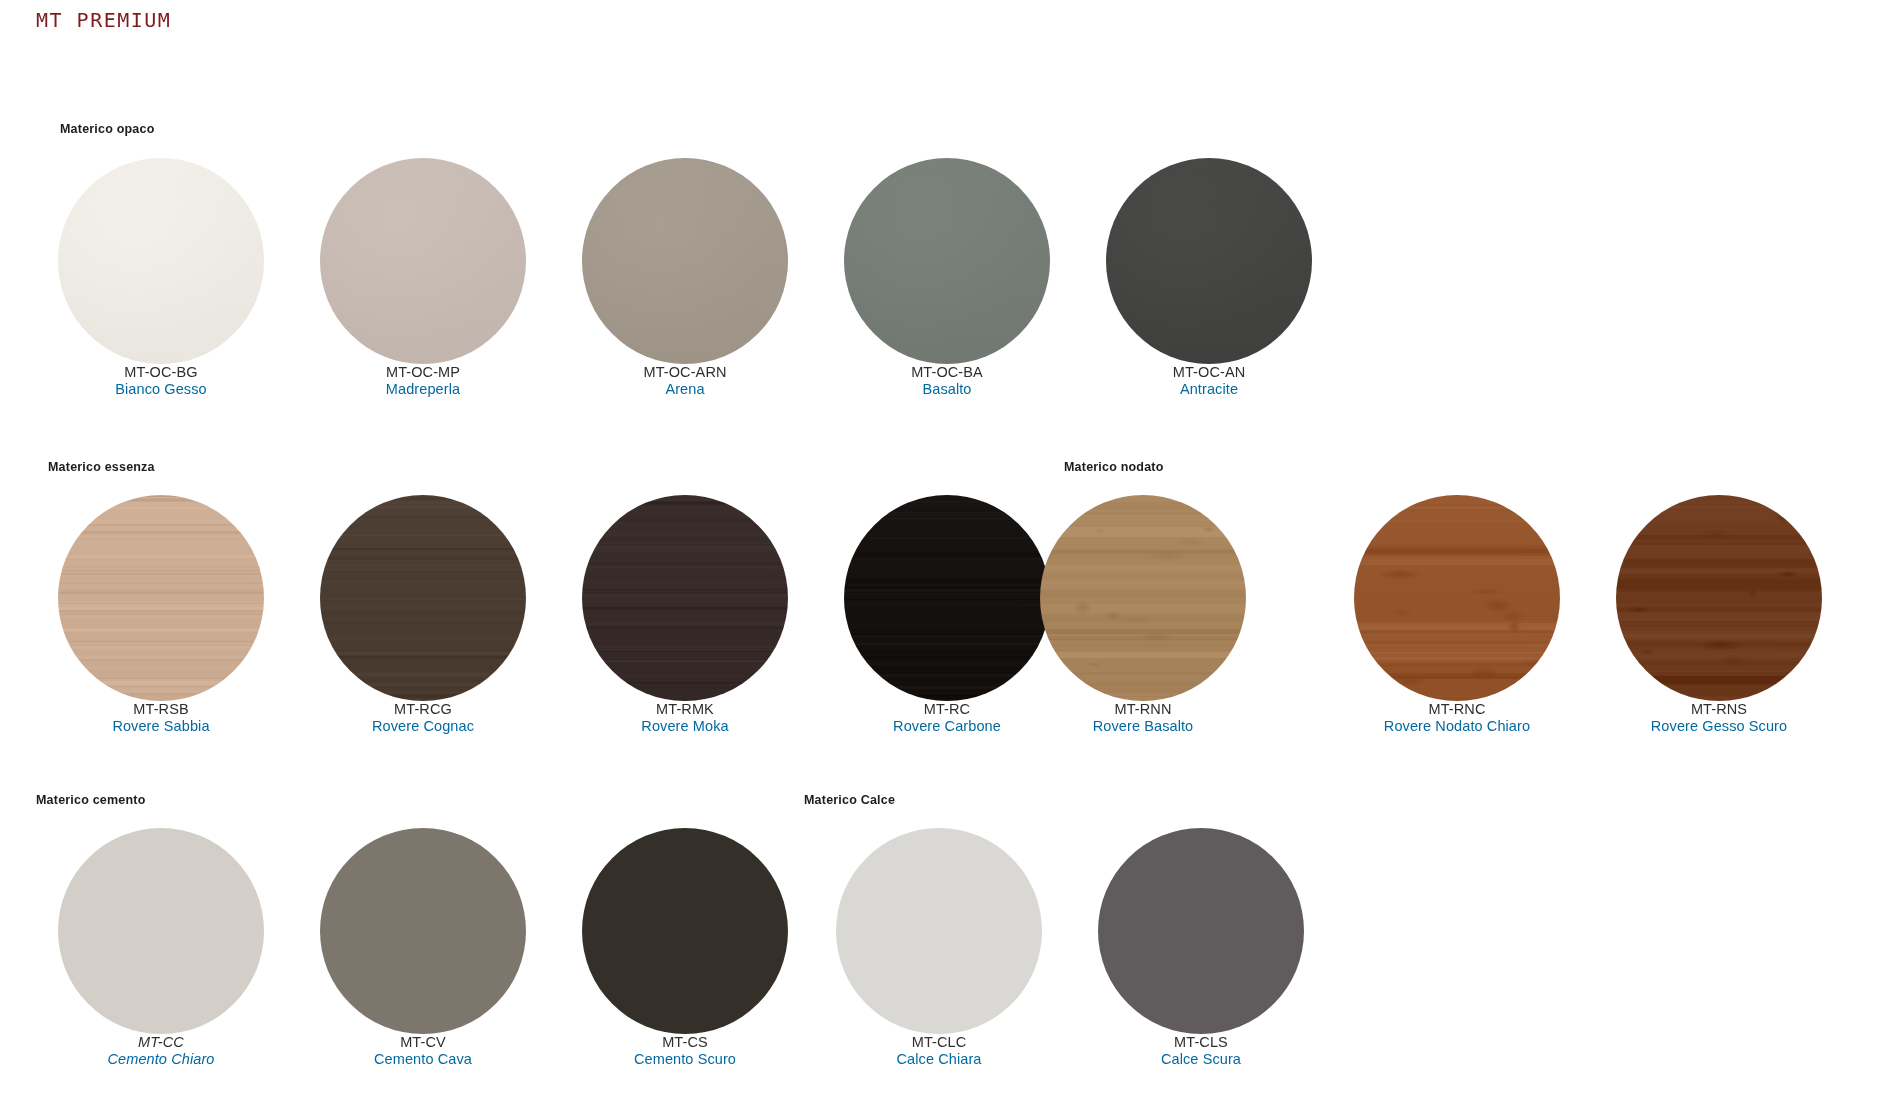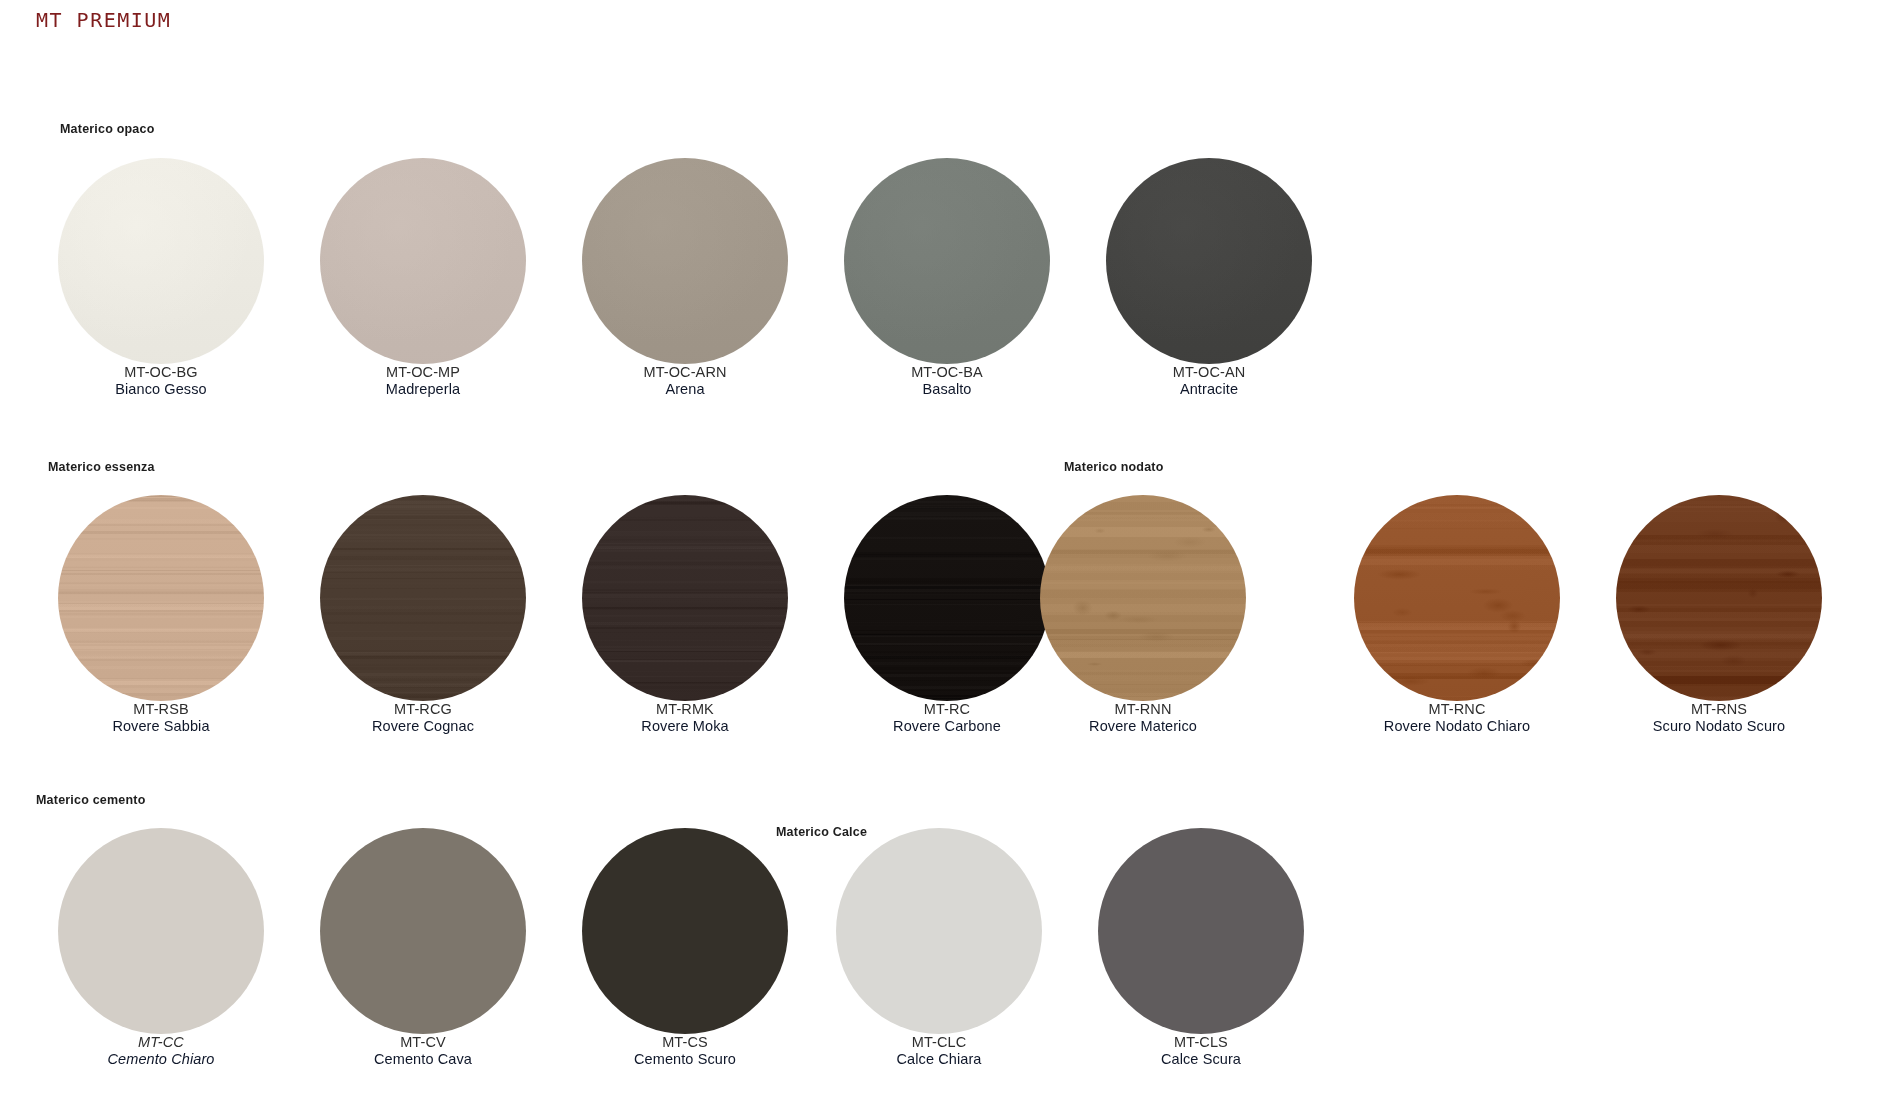--- a/index.html
+++ b/index.html
@@ -67,21 +67,21 @@
   .code {
     display: block;
     font-size: 14.5px;
     color: #2e2e2e;
     letter-spacing: 0.1px;
     white-space: nowrap;
   }
   .name {
     display: block;
     font-size: 14.5px;
-    color: #0f172a;
+    color: #0369a1;
     letter-spacing: 0.1px;
     white-space: nowrap;
   }
 </style>
 </head>
 <body>
 
 <div id="root">
   <div class="page-title">MT PREMIUM</div>
 <div class="section-header" style="left: 36px; top: 122px; margin-left: 24px;">Materico opaco</div>
@@ -167,39 +167,39 @@
         <span class="name">Rovere Carbone</span>
       </div>
     </div>
     <div class="section-header" style="left: 1064px; top: 460px;">Materico nodato</div>
     <div class="swatch" style="left: 1040px; top: 495px; text-align: center;">
       <div class="disc-wrap">
         <div class="disc" style="background-image: radial-gradient(11% 3.8% at 72.7% 22.9%, rgba(135, 99, 59, 0.196) 0%, rgba(0, 0, 0, 0) 74%), radial-gradient(5.2% 1.2% at 26.5% 82.1%, rgba(135, 99, 59, 0.392) 0%, rgba(0, 0, 0, 0) 74%), radial-gradient(12% 3.4% at 56.5% 68.8%, rgba(135, 99, 59, 0.3) 0%, rgba(0, 0, 0, 0) 74%), radial-gradient(5.9% 3.3% at 35.5% 58.5%, rgba(135, 99, 59, 0.41) 0%, rgba(0, 0, 0, 0) 74%), radial-gradient(6.7% 5.2% at 20.7% 54.8%, rgba(135, 99, 59, 0.39) 0%, rgba(0, 0, 0, 0) 74%), radial-gradient(13.5% 3.7% at 61.7% 29.6%, rgba(135, 99, 59, 0.22) 0%, rgba(0, 0, 0, 0) 74%), radial-gradient(13.2% 2.7% at 47.8% 60.5%, rgba(135, 99, 59, 0.22) 0%, rgba(0, 0, 0, 0) 74%), radial-gradient(3.8% 1.8% at 29.1% 17.4%, rgba(135, 99, 59, 0.267) 0%, rgba(0, 0, 0, 0) 74%), radial-gradient(4.7% 2% at 81.9% 16.7%, rgba(135, 99, 59, 0.396) 0%, rgba(0, 0, 0, 0) 74%), linear-gradient(rgba(0, 0, 0, 0) 93.71%, rgba(155, 119, 79, 0.094) 93.71%, rgba(155, 119, 79, 0.094) 98.21%, rgba(0, 0, 0, 0) 98.21%), linear-gradient(rgba(0, 0, 0, 0) 96.33%, rgba(193, 157, 117, 0.16) 96.33%, rgba(193, 157, 117, 0.16) 97.66%, rgba(0, 0, 0, 0) 97.66%), linear-gradient(rgba(0, 0, 0, 0) 76.21%, rgba(198, 162, 122, 0.29) 76.21%, rgba(198, 162, 122, 0.29) 79.2%, rgba(0, 0, 0, 0) 79.2%), linear-gradient(rgba(0, 0, 0, 0) 8.32%, rgba(146, 110, 70, 0.21) 8.32%, rgba(146, 110, 70, 0.21) 9.81%, rgba(0, 0, 0, 0) 9.81%), linear-gradient(rgba(0, 0, 0, 0) 68.3%, rgba(137, 101, 61, 0.22) 68.3%, rgba(137, 101, 61, 0.22) 73.82%, rgba(0, 0, 0, 0) 73.82%), linear-gradient(rgba(0, 0, 0, 0) 86.11%, rgba(144, 108, 68, 0.196) 86.11%, rgba(144, 108, 68, 0.196) 87.37%, rgba(0, 0, 0, 0) 87.37%), linear-gradient(rgba(0, 0, 0, 0) 42.2%, rgba(181, 145, 105, 0.31) 42.2%, rgba(181, 145, 105, 0.31) 45.87%, rgba(0, 0, 0, 0) 45.87%), linear-gradient(rgba(0, 0, 0, 0) 26.73%, rgba(140, 104, 64, 0.24) 26.73%, rgba(140, 104, 64, 0.24) 28.77%, rgba(0, 0, 0, 0) 28.77%), linear-gradient(rgba(0, 0, 0, 0) 67.51%, rgba(187, 151, 111, 0.33) 67.51%, rgba(187, 151, 111, 0.33) 70.06%, rgba(0, 0, 0, 0) 70.06%), linear-gradient(rgba(0, 0, 0, 0) 9.41%, rgba(200, 164, 124, 0.082) 9.41%, rgba(200, 164, 124, 0.082) 12.85%, rgba(0, 0, 0, 0) 12.85%), linear-gradient(rgba(0, 0, 0, 0) 34.65%, rgba(183, 147, 107, 0.31) 34.65%, rgba(183, 147, 107, 0.31) 35.69%, rgba(0, 0, 0, 0) 35.69%), linear-gradient(rgba(0, 0, 0, 0) 10.79%, rgba(150, 114, 74, 0.11) 10.79%, rgba(150, 114, 74, 0.11) 11.52%, rgba(0, 0, 0, 0) 11.52%), linear-gradient(rgba(0, 0, 0, 0) 99.83%, rgba(180, 144, 104, 0.192) 99.83%, rgba(180, 144, 104, 0.192) 102.94%, rgba(0, 0, 0, 0) 102.94%), linear-gradient(rgba(0, 0, 0, 0) 75.91%, rgba(193, 157, 117, 0.098) 75.91%, rgba(193, 157, 117, 0.098) 79.32%, rgba(0, 0, 0, 0) 79.32%), linear-gradient(rgba(0, 0, 0, 0) 65.16%, rgba(138, 102, 62, 0.318) 65.16%, rgba(138, 102, 62, 0.318) 70.32%, rgba(0, 0, 0, 0) 70.32%), linear-gradient(rgba(0, 0, 0, 0) 33.7%, rgba(183, 147, 107, 0.173) 33.7%, rgba(183, 147, 107, 0.173) 38.1%, rgba(0, 0, 0, 0) 38.1%), linear-gradient(rgba(0, 0, 0, 0) 52.87%, rgba(188, 152, 112, 0.23) 52.87%, rgba(188, 152, 112, 0.23) 58.28%, rgba(0, 0, 0, 0) 58.28%), linear-gradient(rgba(0, 0, 0, 0) 68.44%, rgba(180, 144, 104, 0.275) 68.44%, rgba(180, 144, 104, 0.275) 72.17%, rgba(0, 0, 0, 0) 72.17%), linear-gradient(rgba(0, 0, 0, 0) 85.1%, rgba(182, 146, 106, 0.08) 85.1%, rgba(182, 146, 106, 0.08) 90.42%, rgba(0, 0, 0, 0) 90.42%), linear-gradient(rgba(0, 0, 0, 0) 36.07%, rgba(192, 156, 116, 0.118) 36.07%, rgba(192, 156, 116, 0.118) 36.78%, rgba(0, 0, 0, 0) 36.78%), linear-gradient(rgba(0, 0, 0, 0) 46.33%, rgba(156, 120, 80, 0.224) 46.33%, rgba(156, 120, 80, 0.224) 50.25%, rgba(0, 0, 0, 0) 50.25%), linear-gradient(rgba(0, 0, 0, 0) 26.27%, rgba(137, 101, 61, 0.082) 26.27%, rgba(137, 101, 61, 0.082) 30.6%, rgba(0, 0, 0, 0) 30.6%), linear-gradient(rgba(0, 0, 0, 0) 41.08%, rgba(181, 145, 105, 0.33) 41.08%, rgba(181, 145, 105, 0.33) 43.29%, rgba(0, 0, 0, 0) 43.29%), linear-gradient(rgba(0, 0, 0, 0) 49.8%, rgba(189, 153, 113, 0.23) 49.8%, rgba(189, 153, 113, 0.23) 50.65%, rgba(0, 0, 0, 0) 50.65%), linear-gradient(rgba(0, 0, 0, 0) 70.08%, rgba(197, 161, 121, 0.145) 70.08%, rgba(197, 161, 121, 0.145) 73.56%, rgba(0, 0, 0, 0) 73.56%), linear-gradient(rgba(0, 0, 0, 0) 56.98%, rgba(154, 118, 78, 0.23) 56.98%, rgba(154, 118, 78, 0.23) 61.56%, rgba(0, 0, 0, 0) 61.56%), linear-gradient(rgba(0, 0, 0, 0) 91.54%, rgba(147, 111, 71, 0.247) 91.54%, rgba(147, 111, 71, 0.247) 92.2%, rgba(0, 0, 0, 0) 92.2%), linear-gradient(rgba(0, 0, 0, 0) 98.3%, rgba(183, 147, 107, 0.31) 98.3%, rgba(183, 147, 107, 0.31) 99.45%, rgba(0, 0, 0, 0) 99.45%), linear-gradient(rgba(0, 0, 0, 0) 15.46%, rgba(197, 161, 121, 0.3) 15.46%, rgba(197, 161, 121, 0.3) 20.46%, rgba(0, 0, 0, 0) 20.46%), linear-gradient(rgba(0, 0, 0, 0) 3.47%, rgba(139, 103, 63, 0.13) 3.47%, rgba(139, 103, 63, 0.13) 7.12%, rgba(0, 0, 0, 0) 7.12%), linear-gradient(rgba(181, 145, 105, 0.3) 0%, rgba(155, 119, 79, 0.34) 100%); background-color: rgb(169, 133, 93);"></div>
       </div>
       <div class="labels">
         <span class="code">MT-RNN</span>
-        <span class="name">Rovere Materico</span>
+        <span class="name">Rovere Basalto</span>
       </div>
     </div>
     <div class="swatch" style="left: 1354px; top: 495px;">
       <div class="disc-wrap">
         <div class="disc" style="background-image: radial-gradient(8.6% 4% at 77.1% 58.7%, rgba(115, 51, 10, 0.3) 0%, rgba(0, 0, 0, 0) 74%), radial-gradient(11.3% 4% at 63.1% 86.4%, rgba(115, 51, 10, 0.35) 0%, rgba(0, 0, 0, 0) 74%), radial-gradient(10% 4.9% at 69.9% 53.6%, rgba(115, 51, 10, 0.396) 0%, rgba(0, 0, 0, 0) 74%), radial-gradient(6.9% 3% at 23.4% 57%, rgba(115, 51, 10, 0.24) 0%, rgba(0, 0, 0, 0) 74%), radial-gradient(4.6% 4.5% at 77.8% 63.8%, rgba(115, 51, 10, 0.416) 0%, rgba(0, 0, 0, 0) 74%), radial-gradient(14.6% 3.5% at 22.1% 38.6%, rgba(115, 51, 10, 0.41) 0%, rgba(0, 0, 0, 0) 74%), radial-gradient(12.9% 3% at 89.9% 81.7%, rgba(115, 51, 10, 0.37) 0%, rgba(0, 0, 0, 0) 74%), radial-gradient(11.2% 2.1% at 64.1% 46.9%, rgba(115, 51, 10, 0.294) 0%, rgba(0, 0, 0, 0) 74%), radial-gradient(12.7% 3% at 27.5% 90.5%, rgba(115, 51, 10, 0.31) 0%, rgba(0, 0, 0, 0) 74%), linear-gradient(rgba(0, 0, 0, 0) 81.5%, rgba(123, 59, 18, 0.263) 81.5%, rgba(123, 59, 18, 0.263) 82.81%, rgba(0, 0, 0, 0) 82.81%), linear-gradient(rgba(0, 0, 0, 0) 31.12%, rgba(165, 101, 60, 0.137) 31.12%, rgba(165, 101, 60, 0.137) 36.58%, rgba(0, 0, 0, 0) 36.58%), linear-gradient(rgba(0, 0, 0, 0) 8.9%, rgba(165, 101, 60, 0.118) 8.9%, rgba(165, 101, 60, 0.118) 13.08%, rgba(0, 0, 0, 0) 13.08%), linear-gradient(rgba(0, 0, 0, 0) 72.23%, rgba(179, 115, 74, 0.196) 72.23%, rgba(179, 115, 74, 0.196) 76.54%, rgba(0, 0, 0, 0) 76.54%), linear-gradient(rgba(0, 0, 0, 0) 86.3%, rgba(120, 56, 15, 0.33) 86.3%, rgba(120, 56, 15, 0.33) 89.52%, rgba(0, 0, 0, 0) 89.52%), linear-gradient(rgba(0, 0, 0, 0) 29.69%, rgba(178, 114, 73, 0.267) 29.69%, rgba(178, 114, 73, 0.267) 33.88%, rgba(0, 0, 0, 0) 33.88%), linear-gradient(rgba(0, 0, 0, 0) 97.57%, rgba(170, 106, 65, 0.09) 97.57%, rgba(170, 106, 65, 0.09) 99.89%, rgba(0, 0, 0, 0) 99.89%), linear-gradient(rgba(0, 0, 0, 0) 67.32%, rgba(162, 98, 57, 0.3) 67.32%, rgba(162, 98, 57, 0.3) 68.43%, rgba(0, 0, 0, 0) 68.43%), linear-gradient(rgba(0, 0, 0, 0) 62.15%, rgba(180, 116, 75, 0.31) 62.15%, rgba(180, 116, 75, 0.31) 65.67%, rgba(0, 0, 0, 0) 65.67%), linear-gradient(rgba(0, 0, 0, 0) 66.83%, rgba(179, 115, 74, 0.09) 66.83%, rgba(179, 115, 74, 0.09) 70.44%, rgba(0, 0, 0, 0) 70.44%), linear-gradient(rgba(0, 0, 0, 0) 1.11%, rgba(168, 104, 63, 0.14) 1.11%, rgba(168, 104, 63, 0.14) 6.13%, rgba(0, 0, 0, 0) 6.13%), linear-gradient(rgba(0, 0, 0, 0) 70.86%, rgba(136, 72, 31, 0.176) 70.86%, rgba(136, 72, 31, 0.176) 76.09%, rgba(0, 0, 0, 0) 76.09%), linear-gradient(rgba(0, 0, 0, 0) 32.07%, rgba(135, 71, 30, 0.082) 32.07%, rgba(135, 71, 30, 0.082) 36.36%, rgba(0, 0, 0, 0) 36.36%), linear-gradient(rgba(0, 0, 0, 0) 76.07%, rgba(180, 116, 75, 0.267) 76.07%, rgba(180, 116, 75, 0.267) 79.86%, rgba(0, 0, 0, 0) 79.86%), linear-gradient(rgba(0, 0, 0, 0) 24.2%, rgba(121, 57, 16, 0.137) 24.2%, rgba(121, 57, 16, 0.137) 28.03%, rgba(0, 0, 0, 0) 28.03%), linear-gradient(rgba(0, 0, 0, 0) 4.25%, rgba(133, 69, 28, 0.24) 4.25%, rgba(133, 69, 28, 0.24) 5.99%, rgba(0, 0, 0, 0) 5.99%), linear-gradient(rgba(0, 0, 0, 0) 27.87%, rgba(120, 56, 15, 0.11) 27.87%, rgba(120, 56, 15, 0.11) 30.69%, rgba(0, 0, 0, 0) 30.69%), linear-gradient(rgba(0, 0, 0, 0) 26.04%, rgba(123, 59, 18, 0.28) 26.04%, rgba(123, 59, 18, 0.28) 28.61%, rgba(0, 0, 0, 0) 28.61%), linear-gradient(rgba(0, 0, 0, 0) 61.75%, rgba(117, 53, 12, 0.106) 61.75%, rgba(117, 53, 12, 0.106) 63.89%, rgba(0, 0, 0, 0) 63.89%), linear-gradient(rgba(0, 0, 0, 0) 78.8%, rgba(167, 103, 62, 0.263) 78.8%, rgba(167, 103, 62, 0.263) 82.45%, rgba(0, 0, 0, 0) 82.45%), linear-gradient(rgba(0, 0, 0, 0) 25.43%, rgba(117, 53, 12, 0.12) 25.43%, rgba(117, 53, 12, 0.12) 30.98%, rgba(0, 0, 0, 0) 30.98%), linear-gradient(rgba(0, 0, 0, 0) 12.13%, rgba(171, 107, 66, 0.153) 12.13%, rgba(171, 107, 66, 0.153) 16.18%, rgba(0, 0, 0, 0) 16.18%), linear-gradient(rgba(0, 0, 0, 0) 87.71%, rgba(121, 57, 16, 0.27) 87.71%, rgba(121, 57, 16, 0.27) 89.33%, rgba(0, 0, 0, 0) 89.33%), linear-gradient(rgba(0, 0, 0, 0) 68.91%, rgba(174, 110, 69, 0.15) 68.91%, rgba(174, 110, 69, 0.15) 73.87%, rgba(0, 0, 0, 0) 73.87%), linear-gradient(rgba(0, 0, 0, 0) 12.46%, rgba(135, 71, 30, 0.173) 12.46%, rgba(135, 71, 30, 0.173) 16.61%, rgba(0, 0, 0, 0) 16.61%), linear-gradient(rgba(0, 0, 0, 0) 72.54%, rgba(163, 99, 58, 0.13) 72.54%, rgba(163, 99, 58, 0.13) 77.11%, rgba(0, 0, 0, 0) 77.11%), linear-gradient(rgba(0, 0, 0, 0) 5.37%, rgba(176, 112, 71, 0.235) 5.37%, rgba(176, 112, 71, 0.235) 6.93%, rgba(0, 0, 0, 0) 6.93%), linear-gradient(rgba(0, 0, 0, 0) 97.84%, rgba(124, 60, 19, 0.192) 97.84%, rgba(124, 60, 19, 0.192) 99.92%, rgba(0, 0, 0, 0) 99.92%), linear-gradient(rgba(0, 0, 0, 0) 27.91%, rgba(178, 114, 73, 0.09) 27.91%, rgba(178, 114, 73, 0.09) 30.53%, rgba(0, 0, 0, 0) 30.53%), linear-gradient(rgba(0, 0, 0, 0) 61.36%, rgba(168, 104, 63, 0.216) 61.36%, rgba(168, 104, 63, 0.216) 65.62%, rgba(0, 0, 0, 0) 65.62%), linear-gradient(rgba(161, 97, 56, 0.3) 0%, rgba(135, 71, 30, 0.34) 100%); background-color: rgb(149, 85, 44);"></div>
       </div>
       <div class="labels">
         <span class="code">MT-RNC</span>
         <span class="name">Rovere Nodato Chiaro</span>
       </div>
     </div>
     <div class="swatch" style="left: 1616px; top: 495px;">
       <div class="disc-wrap">
         <div class="disc" style="background-image: radial-gradient(6.3% 4.3% at 81.6% 10.6%, rgba(76, 24, 0, 0.404) 0%, rgba(0, 0, 0, 0) 74%), radial-gradient(5.5% 2.8% at 15.8% 90.8%, rgba(76, 24, 0, 0.306) 0%, rgba(0, 0, 0, 0) 74%), radial-gradient(7.9% 2.5% at 83.4% 38.4%, rgba(76, 24, 0, 0.49) 0%, rgba(0, 0, 0, 0) 74%), radial-gradient(7.9% 2.6% at 11.2% 55.5%, rgba(76, 24, 0, 0.404) 0%, rgba(0, 0, 0, 0) 74%), radial-gradient(14.5% 3.8% at 50.8% 72.9%, rgba(76, 24, 0, 0.443) 0%, rgba(0, 0, 0, 0) 74%), radial-gradient(3.6% 3.3% at 66.4% 47.7%, rgba(76, 24, 0, 0.267) 0%, rgba(0, 0, 0, 0) 74%), radial-gradient(12.6% 3.3% at 48.1% 18.8%, rgba(76, 24, 0, 0.18) 0%, rgba(0, 0, 0, 0) 74%), radial-gradient(6.6% 2.4% at 15.1% 76.3%, rgba(76, 24, 0, 0.318) 0%, rgba(0, 0, 0, 0) 74%), radial-gradient(8.6% 4% at 57.1% 80.4%, rgba(76, 24, 0, 0.22) 0%, rgba(0, 0, 0, 0) 74%), linear-gradient(rgba(0, 0, 0, 0) 69.29%, rgba(95, 43, 14, 0.17) 69.29%, rgba(95, 43, 14, 0.17) 72.62%, rgba(0, 0, 0, 0) 72.62%), linear-gradient(rgba(0, 0, 0, 0) 65.9%, rgba(138, 86, 57, 0.118) 65.9%, rgba(138, 86, 57, 0.118) 70.31%, rgba(0, 0, 0, 0) 70.31%), linear-gradient(rgba(0, 0, 0, 0) 41.6%, rgba(83, 31, 2, 0.208) 41.6%, rgba(83, 31, 2, 0.208) 46.96%, rgba(0, 0, 0, 0) 46.96%), linear-gradient(rgba(0, 0, 0, 0) 36.15%, rgba(129, 77, 48, 0.18) 36.15%, rgba(129, 77, 48, 0.18) 38.06%, rgba(0, 0, 0, 0) 38.06%), linear-gradient(rgba(0, 0, 0, 0) 4.3%, rgba(83, 31, 2, 0.176) 4.3%, rgba(83, 31, 2, 0.176) 5.22%, rgba(0, 0, 0, 0) 5.22%), linear-gradient(rgba(0, 0, 0, 0) 73.26%, rgba(125, 73, 44, 0.075) 73.26%, rgba(125, 73, 44, 0.075) 75.19%, rgba(0, 0, 0, 0) 75.19%), linear-gradient(rgba(0, 0, 0, 0) 52.94%, rgba(140, 88, 59, 0.133) 52.94%, rgba(140, 88, 59, 0.133) 53.9%, rgba(0, 0, 0, 0) 53.9%), linear-gradient(rgba(0, 0, 0, 0) 7.9%, rgba(132, 80, 51, 0.1) 7.9%, rgba(132, 80, 51, 0.1) 13.29%, rgba(0, 0, 0, 0) 13.29%), linear-gradient(rgba(0, 0, 0, 0) 56.8%, rgba(133, 81, 52, 0.29) 56.8%, rgba(133, 81, 52, 0.29) 61.29%, rgba(0, 0, 0, 0) 61.29%), linear-gradient(rgba(0, 0, 0, 0) 24.25%, rgba(138, 86, 57, 0.094) 24.25%, rgba(138, 86, 57, 0.094) 28.04%, rgba(0, 0, 0, 0) 28.04%), linear-gradient(rgba(0, 0, 0, 0) 67.58%, rgba(135, 83, 54, 0.24) 67.58%, rgba(135, 83, 54, 0.24) 71.37%, rgba(0, 0, 0, 0) 71.37%), linear-gradient(rgba(0, 0, 0, 0) 30.93%, rgba(79, 27, 0, 0.247) 30.93%, rgba(79, 27, 0, 0.247) 35.45%, rgba(0, 0, 0, 0) 35.45%), linear-gradient(rgba(0, 0, 0, 0) 64.31%, rgba(125, 73, 44, 0.235) 64.31%, rgba(125, 73, 44, 0.235) 69.78%, rgba(0, 0, 0, 0) 69.78%), linear-gradient(rgba(0, 0, 0, 0) 76.24%, rgba(128, 76, 47, 0.176) 76.24%, rgba(128, 76, 47, 0.176) 80.4%, rgba(0, 0, 0, 0) 80.4%), linear-gradient(rgba(0, 0, 0, 0) 83.25%, rgba(132, 80, 51, 0.21) 83.25%, rgba(132, 80, 51, 0.21) 85.75%, rgba(0, 0, 0, 0) 85.75%), linear-gradient(rgba(0, 0, 0, 0) 74.8%, rgba(124, 72, 43, 0.306) 74.8%, rgba(124, 72, 43, 0.306) 79.08%, rgba(0, 0, 0, 0) 79.08%), linear-gradient(rgba(0, 0, 0, 0) 2.86%, rgba(122, 70, 41, 0.25) 2.86%, rgba(122, 70, 41, 0.25) 8.31%, rgba(0, 0, 0, 0) 8.31%), linear-gradient(rgba(0, 0, 0, 0) 83.64%, rgba(94, 42, 13, 0.282) 83.64%, rgba(94, 42, 13, 0.282) 85.05%, rgba(0, 0, 0, 0) 85.05%), linear-gradient(rgba(0, 0, 0, 0) 38.4%, rgba(84, 32, 3, 0.13) 38.4%, rgba(84, 32, 3, 0.13) 42.56%, rgba(0, 0, 0, 0) 42.56%), linear-gradient(rgba(0, 0, 0, 0) 21.53%, rgba(122, 70, 41, 0.153) 21.53%, rgba(122, 70, 41, 0.153) 22.93%, rgba(0, 0, 0, 0) 22.93%), linear-gradient(rgba(0, 0, 0, 0) 4.52%, rgba(134, 82, 53, 0.282) 4.52%, rgba(134, 82, 53, 0.282) 6.5%, rgba(0, 0, 0, 0) 6.5%), linear-gradient(rgba(0, 0, 0, 0) 97.99%, rgba(126, 74, 45, 0.22) 97.99%, rgba(126, 74, 45, 0.22) 101.77%, rgba(0, 0, 0, 0) 101.77%), linear-gradient(rgba(0, 0, 0, 0) 34.33%, rgba(127, 75, 46, 0.216) 34.33%, rgba(127, 75, 46, 0.216) 35.37%, rgba(0, 0, 0, 0) 35.37%), linear-gradient(rgba(0, 0, 0, 0) 88.02%, rgba(75, 23, 0, 0.32) 88.02%, rgba(75, 23, 0, 0.32) 91.88%, rgba(0, 0, 0, 0) 91.88%), linear-gradient(rgba(0, 0, 0, 0) 54.85%, rgba(90, 38, 9, 0.196) 54.85%, rgba(90, 38, 9, 0.196) 59.66%, rgba(0, 0, 0, 0) 59.66%), linear-gradient(rgba(0, 0, 0, 0) 88.1%, rgba(93, 41, 12, 0.286) 88.1%, rgba(93, 41, 12, 0.286) 92.66%, rgba(0, 0, 0, 0) 92.66%), linear-gradient(rgba(0, 0, 0, 0) 19.2%, rgba(95, 43, 14, 0.224) 19.2%, rgba(95, 43, 14, 0.224) 21.66%, rgba(0, 0, 0, 0) 21.66%), linear-gradient(rgba(0, 0, 0, 0) 97.39%, rgba(139, 87, 58, 0.07) 97.39%, rgba(139, 87, 58, 0.07) 100.4%, rgba(0, 0, 0, 0) 100.4%), linear-gradient(rgba(0, 0, 0, 0) 40.35%, rgba(75, 23, 0, 0.14) 40.35%, rgba(75, 23, 0, 0.14) 45.8%, rgba(0, 0, 0, 0) 45.8%), linear-gradient(rgba(0, 0, 0, 0) 19.26%, rgba(96, 44, 15, 0.298) 19.26%, rgba(96, 44, 15, 0.298) 24.11%, rgba(0, 0, 0, 0) 24.11%), linear-gradient(rgba(122, 70, 41, 0.3) 0%, rgba(96, 44, 15, 0.34) 100%); background-color: rgb(110, 58, 29);"></div>
       </div>
       <div class="labels">
         <span class="code">MT-RNS</span>
-        <span class="name">Scuro Nodato Scuro</span>
+        <span class="name">Rovere Gesso Scuro</span>
       </div>
     </div>
     <div class="section-header" style="left: 36px; top: 793px;">Materico cemento</div>
     <div class="swatch" style="left: 58px; top: 828px; font-style: italic;">
       <div class="disc-wrap">
         <div class="disc" style="background-color: rgb(211, 206, 199);"></div>
       </div>
       <div class="labels">
         <span class="code">MT-CC</span>
         <span class="name">Cemento Chiaro</span>
@@ -216,21 +216,21 @@
     </div>
     <div class="swatch" style="left: 582px; top: 828px;">
       <div class="disc-wrap">
         <div class="disc" style="background-color: rgb(52, 48, 41);"></div>
       </div>
       <div class="labels">
         <span class="code">MT-CS</span>
         <span class="name">Cemento Scuro</span>
       </div>
     </div>
-    <div class="section-header" style="left: 776px; top: 793px; margin-top: 32px;">Materico Calce</div>
+    <div class="section-header" style="left: 804px; top: 793px;">Materico Calce</div>
     <div class="swatch" style="left: 836px; top: 828px;">
       <div class="disc-wrap">
         <div class="disc" style="background-color: rgb(217, 216, 212);"></div>
       </div>
       <div class="labels">
         <span class="code">MT-CLC</span>
         <span class="name">Calce Chiara</span>
       </div>
     </div>
     <div class="swatch" style="left: 1098px; top: 828px;">

